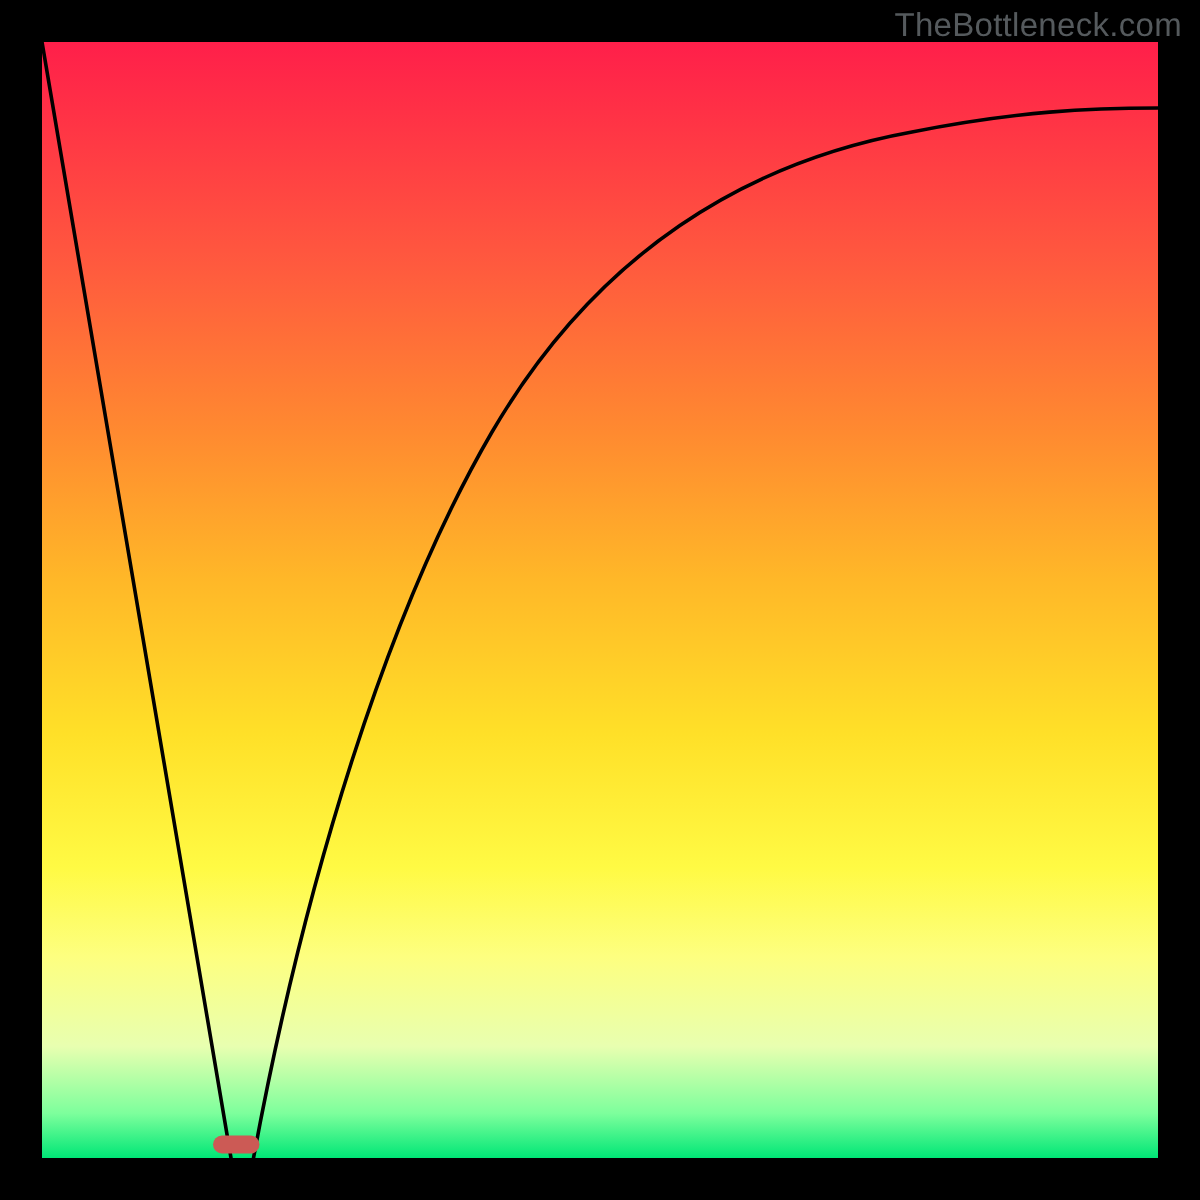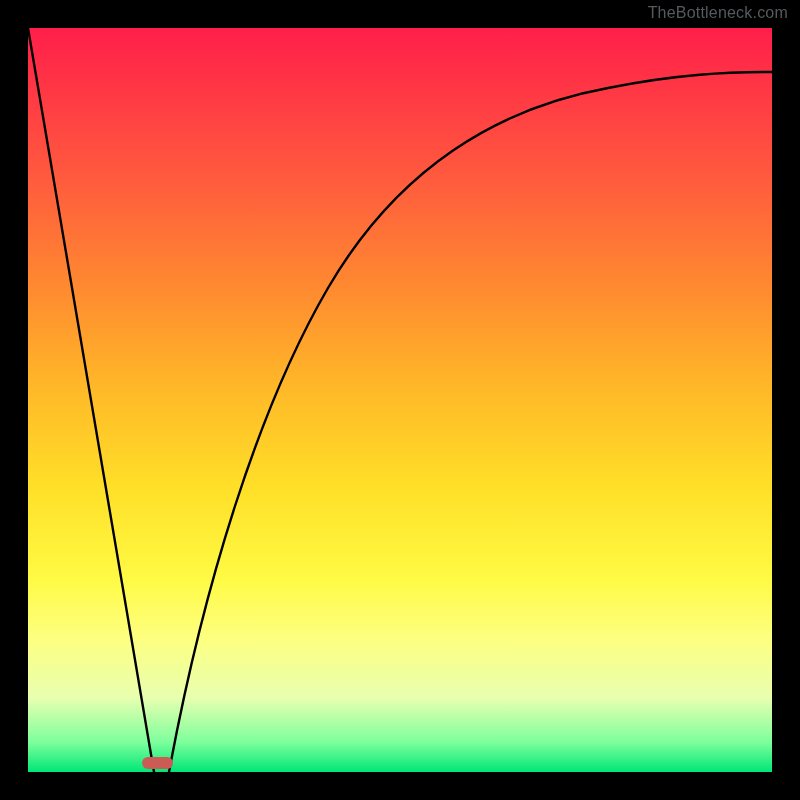--- a/index.html
+++ b/index.html
@@ -36,21 +36,21 @@
       #e8ffb0 90%,
       #7dff9c 96%,
       #00e676 100%
     );
   }
   .watermark {
     position: absolute;
     top: 4px;
     right: 12px;
     color: #555a5d;
-    font-size: 16px;
+    font-size: 22px;
     font-weight: 400;
     letter-spacing: 0.2px;
     user-select: none;
   }
   .curves {
     position: absolute;
     left: 0;
     top: 0;
     width: 744px;
     height: 744px;

